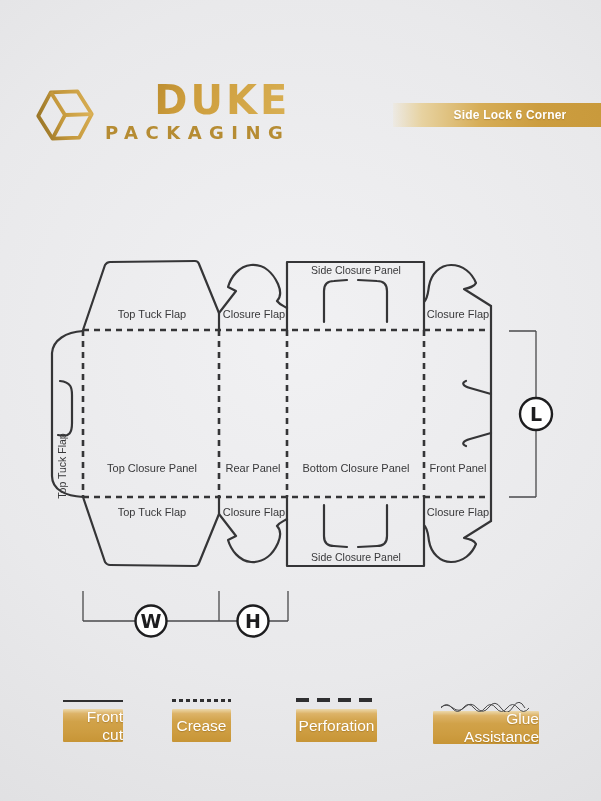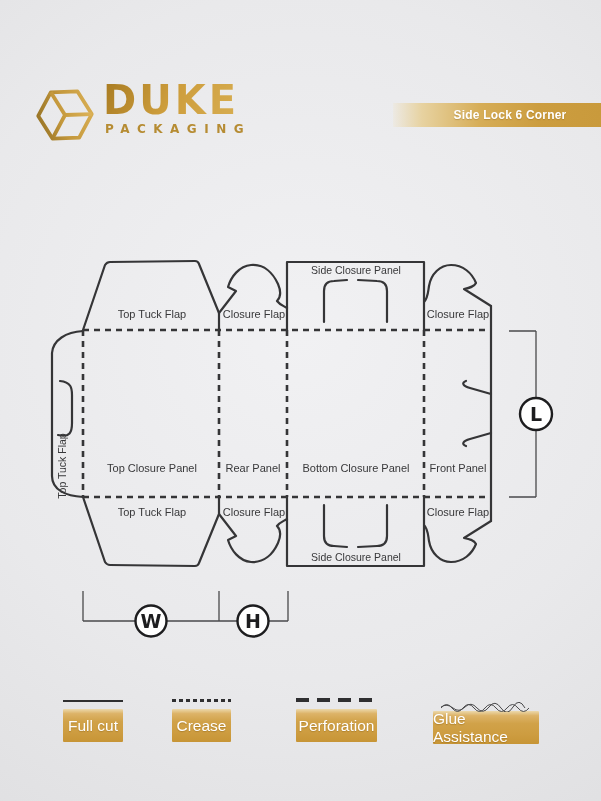--- a/index.html
+++ b/index.html
@@ -1,32 +1,33 @@
 <!DOCTYPE html>
 <html><head>
 <meta charset="utf-8">
 <style>
   html,body{margin:0;padding:0;}
   body{font-family:"Liberation Sans",sans-serif;}
   .page{
     position:relative;width:601px;height:801px;overflow:hidden;
     background:radial-gradient(ellipse 130% 95% at 50% 42%, #f1f1f3 0%, #e9e9eb 45%, #dfdfe1 78%, #d7d7d9 100%);
+    text-align:right;
   }
   
   .logo{position:absolute;top:82px;left:36px;display:flex;align-items:flex-start;}
   .logo-icon{width:58px;height:62px;margin-top:2px;}
   .logo-text{margin-left:9px;}
   .logo-name{
     font-family:"DejaVu Sans",sans-serif;font-weight:800;font-size:40px;line-height:36px;
     letter-spacing:3px;color:#c09032;
     background:linear-gradient(120deg,#a87b22 0%,#cd9d3c 45%,#d9b054 100%);
     -webkit-background-clip:text;background-clip:text;-webkit-text-fill-color:transparent;
   }
   .logo-sub{
-    font-family:"DejaVu Sans",sans-serif;font-weight:bold;font-size:12px;
+    font-family:"DejaVu Sans",sans-serif;font-weight:bold;font-size:18px;
     letter-spacing:7.5px;color:#b68c33;margin-top:4px;margin-left:2px;
   }
   
   .banner{
     position:absolute;top:103px;left:393px;right:0;height:24px;
     background:linear-gradient(90deg, rgba(240,228,200,0.25) 0%, #e7d2a0 14%, #d6ad57 42%, #cc9d3f 70%, #c99a3c 100%);
     display:flex;align-items:center;justify-content:center;
   }
   .banner-title{
     color:#ffffff;font-weight:bold;font-size:12px;letter-spacing:0.2px;
@@ -140,21 +141,21 @@
       <text class="lbl" x="458" y="472">Front Panel</text>
       <text class="lbl" x="152" y="516">Top Tuck Flap</text>
       <text class="lbl" x="254" y="516">Closure Flap</text>
       <text class="lbl" x="458" y="516">Closure Flap</text>
       <text class="lbl lbl-sm" x="356" y="561">Side Closure Panel</text>
     </g>
   </svg>
 
   <div class="legend-item" style="left:63px;width:60px;">
     <div class="legend-sample ls-solid"></div>
-    <div class="legend-btn">Full cut</div>
+    <div class="legend-btn">Front cut</div>
   </div>
   <div class="legend-item" style="left:172px;width:59px;">
     <div class="legend-sample ls-dotted"></div>
     <div class="legend-btn">Crease</div>
   </div>
   <div class="legend-item" style="left:296px;width:81px;">
     <div class="legend-sample ls-dashed"></div>
     <div class="legend-btn">Perforation</div>
   </div>
   <div class="legend-item" style="left:433px;width:106px;">

